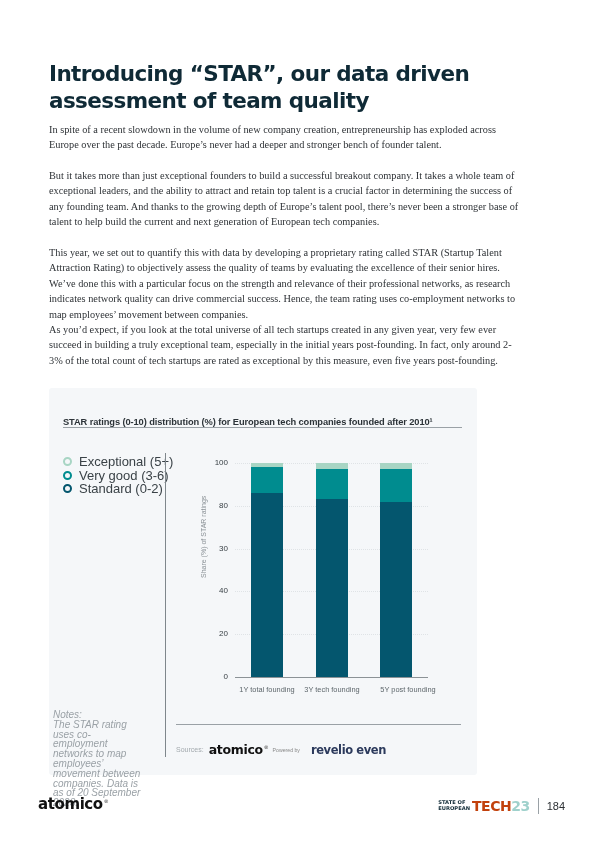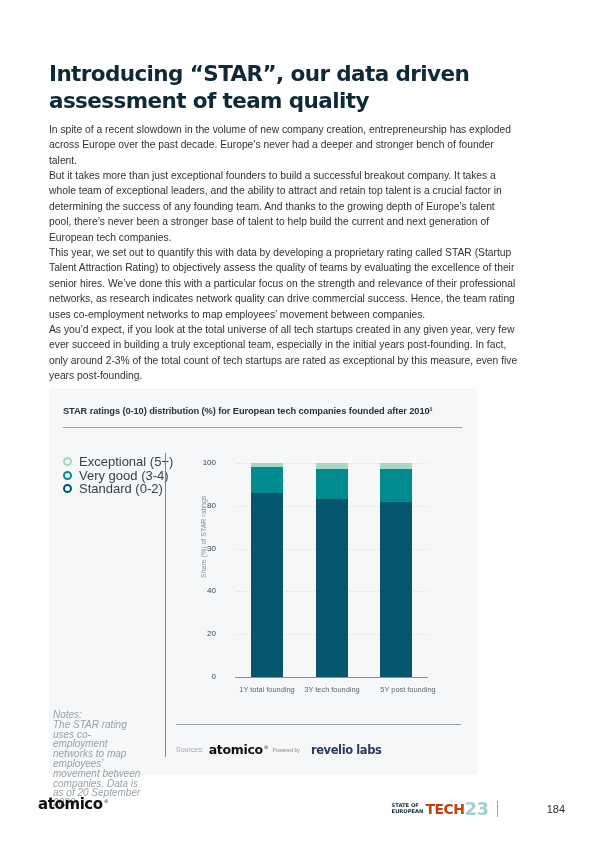--- a/index.html
+++ b/index.html
@@ -1,52 +1,52 @@
 <!DOCTYPE html>
 <html><head>
 <meta charset="utf-8">
 <style>
   html, body { margin:0; padding:0; }
   body { width:600px; height:848px; background:#ffffff; position:relative; overflow:hidden;
          font-family:"Liberation Sans", "DejaVu Sans", sans-serif; color:#2b2f33; }
   .title { position:absolute; left:49px; top:60px; width:480px; margin:0;
            font-family:"DejaVu Sans", sans-serif; font-weight:bold; font-size:21.5px; line-height:27px;
            color:#0f2a36; letter-spacing:-0.6px; }
-  .para { position:absolute; left:49px; width:470px; margin:0; font-size:10.3px; line-height:15.4px; color:#2e3236; }
+  .para { position:absolute; left:49px; width:470px; margin:0; font-size:10.3px; line-height:15.4px; color:#2e3236;font-family:Liberation Serif, serif; }
   .card { position:absolute; left:49px; top:388px; width:428px; height:387px; background:#f5f7f9; border-radius:3px; }
-  .chart-title { position:absolute; left:14px; top:18px; font-size:9.3px; font-weight:bold; color:#2c3338; letter-spacing:-0.1px; }
+  .chart-title { position:absolute; left:14px; top:29px; font-size:9.3px; font-weight:bold; color:#2c3338; letter-spacing:-0.1px; }
   .hr-top { position:absolute; left:14px; top:39px; width:399px; height:1px; background:#9aa1a6; }
   .legend { position:absolute; left:14px; top:67px; }
   .legend-item { display:flex; align-items:center; height:13.5px; font-size:13px; color:#3a4247; }
   .dot { width:5px; height:5px; border-radius:50%; border:2px solid; margin-right:7px; background:#f5f7f9; }
   .vdivider { position:absolute; left:116px; top:65px; width:1px; height:304px; background:#7f878c; }
   .plot { position:absolute; left:186px; top:75px; width:193px; height:214px; }
   .gridline { position:absolute; left:0; width:193px; border-top:1px dotted #dfe3e6; height:0; }
   .axis-base { position:absolute; left:0; width:193px; height:1px; background:#8b9296; top:214px; }
-  .ytick { position:absolute; right:212px; width:30px; text-align:right; font-size:8px; color:#3a4247; transform:translateY(-5px); }
+  .ytick { position:absolute; right:200px; width:30px; text-align:right; font-size:8px; color:#3a4247; transform:translateY(-5px); }
   .ylabel { position:absolute; left:151px; top:190px; transform-origin:left top; transform:rotate(-90deg);
             font-size:7px; color:#8a9196; white-space:nowrap; }
   .bar { position:absolute; bottom:0; width:32px; display:flex; flex-direction:column-reverse; }
   .seg { width:100%; }
   .xlabel { position:absolute; top:222px; width:70px; text-align:center; font-size:7.4px; color:#5d666b; transform:translateX(-19px); }
   .notes { position:absolute; left:4px; top:322px; width:92px; font-size:10px; line-height:9.8px; color:#9aa1a6;font-style:italic; }
   .hr-bottom { position:absolute; left:127px; top:336px; width:285px; height:1px; background:#9aa1a6; }
   .sources { position:absolute; left:127px; top:354px; display:flex; align-items:center; }
   .src-label { font-size:7px; color:#a2a9ad; margin-right:5px; }
   .logo-atomico-sm { font-family:"DejaVu Sans", sans-serif; font-weight:bold; font-size:12.5px; color:#111; letter-spacing:-0.3px; }
   .sup { font-size:5px; vertical-align:super; color:#666; margin-left:1px; }
   .powered { font-size:5.2px; color:#888; margin:0 11px 0 4px; }
   .logo-revelio { font-family:"DejaVu Sans", sans-serif; font-weight:bold; font-size:11.5px; color:#2c3a5c; letter-spacing:-0.4px; }
   .footer-logo { position:absolute; left:38px; top:795px; font-family:"DejaVu Sans", sans-serif; font-weight:bold; font-size:15px; color:#111; letter-spacing:-0.4px; }
   .footer-right { position:absolute; right:35px; top:798px; display:flex; align-items:center; }
   .state-small { display:flex; flex-direction:column; font-family:"DejaVu Sans", sans-serif; font-weight:bold; font-size:5.2px; line-height:5.6px; color:#0f2a36; margin-right:2px; }
   .tech { font-family:"DejaVu Sans", sans-serif; font-weight:bold; font-size:14px; color:#c2410c; letter-spacing:-0.5px; }
-  .year { font-family:"DejaVu Sans", sans-serif; font-weight:bold; font-size:18px; color:#9fd1cc; letter-spacing:-0.5px; }
+  .year { font-family:"DejaVu Sans", sans-serif; font-weight:bold; font-size:14px; color:#9fd1cc; letter-spacing:-0.5px; }
   .pipe { width:1px; height:16px; background:#9aa1a6; margin:0 8px; }
-  .pageno { font-size:11px; color:#2b2f33;margin-left:41px; }
+  .pageno { font-size:11px; color:#2b2f33; }
 </style>
 </head>
 <body>
 
 <h1 class="title">Introducing “STAR”, our data driven assessment of team quality</h1>
 
 <p class="para" style="top:122px;">In spite of a recent slowdown in the volume of new company creation, entrepreneurship has exploded across Europe over the past decade. Europe’s never had a deeper and stronger bench of founder talent.</p>
 <p class="para" style="top:168px;">But it takes more than just exceptional founders to build a successful breakout company. It takes a whole team of exceptional leaders, and the ability to attract and retain top talent is a crucial factor in determining the success of any founding team. And thanks to the growing depth of Europe’s talent pool, there’s never been a stronger base of talent to help build the current and next generation of European tech companies.</p>
 <p class="para" style="top:245px;">This year, we set out to quantify this with data by developing a proprietary rating called STAR (Startup Talent Attraction Rating) to objectively assess the quality of teams by evaluating the excellence of their senior hires. We’ve done this with a particular focus on the strength and relevance of their professional networks, as research indicates network quality can drive commercial success. Hence, the team rating uses co-employment networks to map employees’ movement between companies.</p>
 <p class="para" style="top:322px;">As you’d expect, if you look at the total universe of all tech startups created in any given year, very few ever succeed in building a truly exceptional team, especially in the initial years post-founding. In fact, only around 2-3% of the total count of tech startups are rated as exceptional by this measure, even five years post-founding.</p>
@@ -55,21 +55,21 @@
   <div class="chart-title">STAR ratings (0-10) distribution (%) for European tech companies founded after 2010¹</div>
   <div class="hr-top"></div>
 
   <div class="legend">
     <div class="legend-item">
       <span class="dot" style="border-color:#a8d5c4;"></span>
       <span>Exceptional (5+)</span>
     </div>
     <div class="legend-item">
       <span class="dot" style="border-color:#008c8f;"></span>
-      <span>Very good (3-4)</span>
+      <span>Very good (3-6)</span>
     </div>
     <div class="legend-item">
       <span class="dot" style="border-color:#04566e;"></span>
       <span>Standard (0-2)</span>
     </div>
   </div>
 
   <div class="vdivider"></div>
 
   <div class="ylabel">Share (%) of STAR ratings</div>
@@ -113,21 +113,21 @@
   <div class="notes">
     <span id="notes-text">Notes:<br>The STAR rating uses co-employment networks to map employees’ movement between companies. Data is as of 20 September 2023.</span>
   </div>
 
   <div class="hr-bottom"></div>
 
   <div class="sources">
     <span class="src-label">Sources:</span>
     <span class="logo-atomico-sm"><span>atomico</span><span class="sup">®</span></span>
     <span class="powered">Powered by</span>
-    <span class="logo-revelio">revelio labs</span>
+    <span class="logo-revelio">revelio even</span>
   </div>
 </div>
 
 <div class="footer-logo"><span>atomico</span><span class="sup">®</span></div>
 
 <div class="footer-right">
   <div class="state-small">
     <span>STATE OF</span>
     <span>EUROPEAN</span>
   </div>

